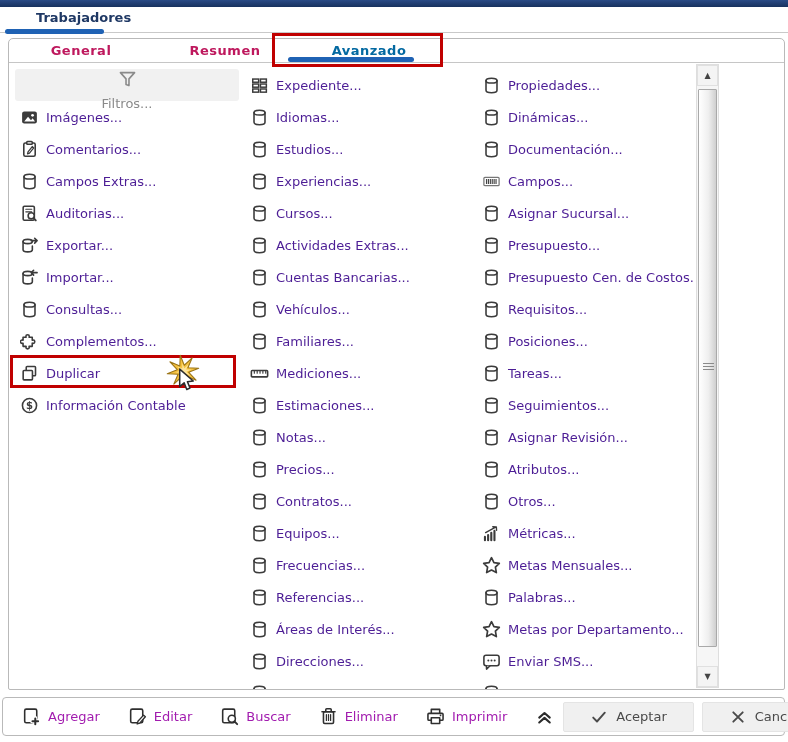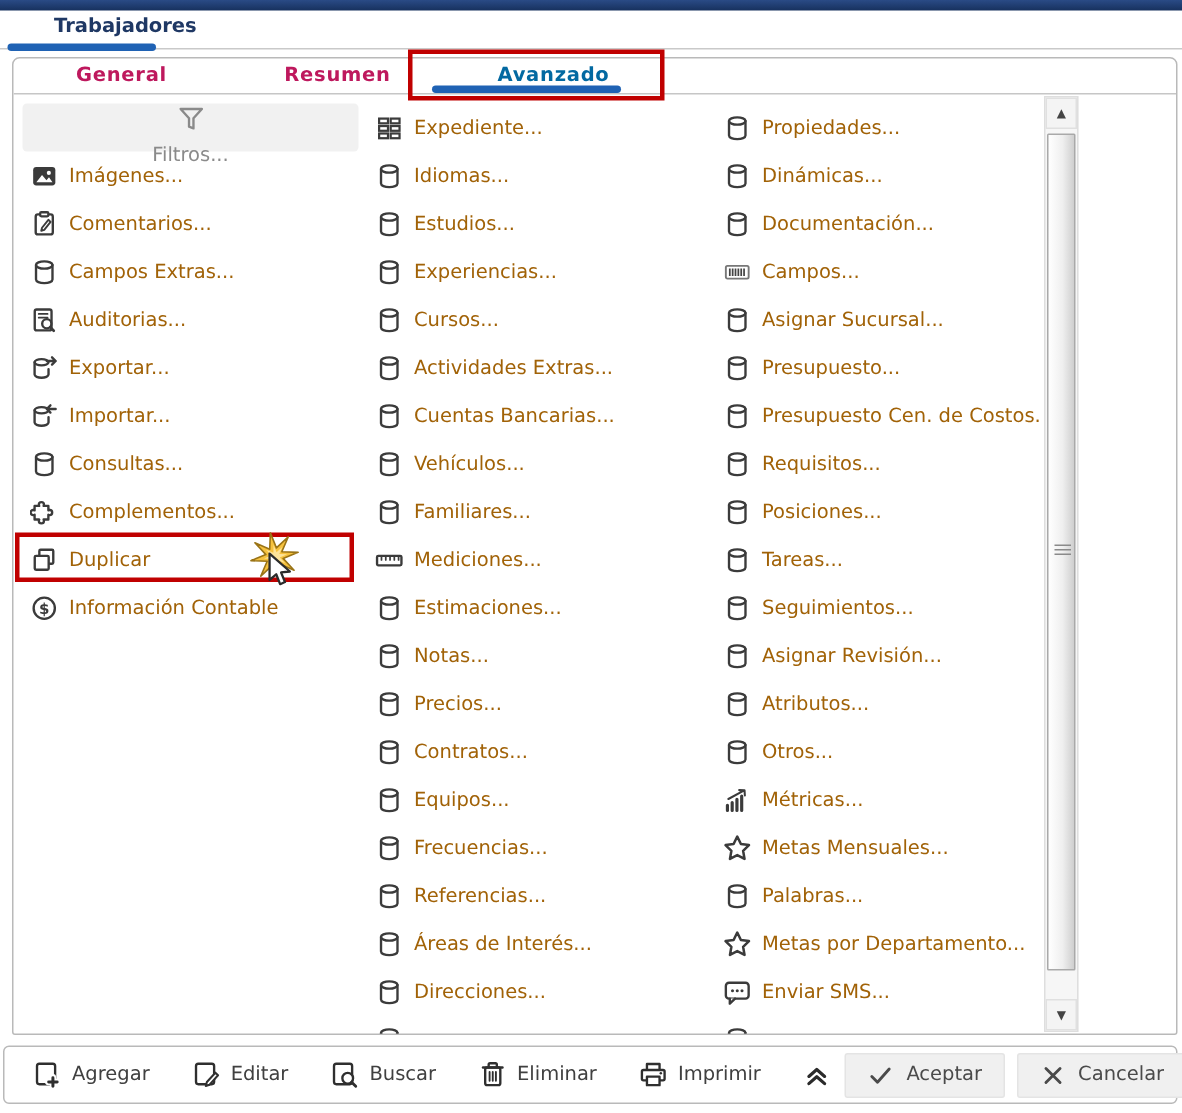--- a/index.html
+++ b/index.html
@@ -21,21 +21,21 @@
   .tabstrip { position:absolute; left:0; top:0; width:100%; height:24px; border-bottom:1px solid #c6c6c6; display:flex; }
   .tab { width:144px; height:24px; line-height:23px; text-align:center; font-size:13px; font-weight:bold; color:#be185d; cursor:pointer; letter-spacing:.5px;}
   .tab.active { color:#0369a1; }
   .active-tab-underline { position:absolute; left:279px; top:18px; width:126px; height:5px; background:#1f62b4; border-radius:3px; }
 
   
   .mcol { position:absolute; top:30px; }
   .col1 { left:6px;  width:224px; }
   .col2 { left:236px; width:228px; }
   .col3 { left:468px; width:222px; }
-  .menu-item { display:flex; align-items:center; height:32px; gap:7px; padding:0 4px; color:#a16207; font-size:13px; white-space:nowrap; cursor:pointer; }
+  .menu-item { display:flex; align-items:center; height:32px; gap:7px; padding:0 4px; color:#4c1d95; font-size:13px; white-space:nowrap; cursor:pointer; }
   .menu-item .ico { width:20px; height:20px; flex:none; display:flex; align-items:center; justify-content:center; }
   .menu-item.hover-gray { background:#f1f1f1; border-radius:3px; color:#8a8a8a;flex-direction:column; }
 
   
   .scrollbar { position:absolute; left:687px; top:25px; width:23px; height:624px;
                background:#f6f6f6; border:1px solid #dedede; }
   .sb-btn { position:absolute; left:0; width:21px; height:21px; background:#f4f4f4; border:1px solid #e0e0e0;
             display:flex; align-items:center; justify-content:center; font-size:8px; color:#444; cursor:pointer; }
   .sb-up { top:0; }
   .sb-down { bottom:0; }
@@ -48,25 +48,25 @@
   .ann-box { position:absolute; border:3px solid #c00000; background:transparent; }
   .ann-tab { left:272px; top:33px; width:171px; height:34px; }
   .ann-dup { left:10px; top:355px; width:226px; height:33px; }
   .burst { position:absolute; left:165px; top:354px; }
   .cursor { position:absolute; left:178px; top:368px; }
 
   
   .toolbar { position:absolute; left:2px; top:697px; width:783px; height:39px;
              border:1px solid #b9b9b9; border-radius:4px; background:#fff;
              display:flex; align-items:center; padding:0 52px 0 18px; }
-  .tool-action { display:flex; align-items:center; gap:6px; margin-right:27px; color:#404040; font-size:13px; cursor:pointer; white-space:nowrap; }
+  .tool-action { display:flex; align-items:center; gap:6px; margin-right:27px; color:#a21caf; font-size:13px; cursor:pointer; white-space:nowrap; }
   .tool-action .ico { width:21px; height:21px; display:flex; align-items:center; justify-content:center; }
   .tool-action.no-label { margin-right:0; }
   .tb-spacer { flex:1; }
-  .tb-btn { display:flex; align-items:center; gap:8px; height:30px; padding:0 14px; margin-left:8px;
+  .tb-btn { display:flex; align-items:center; gap:8px; height:30px; padding:0 26px; margin-left:8px;
             background:#f0f0f0; border:1px solid #e4e4e4; border-radius:2px; color:#4a4a4a; font-size:13px; cursor:pointer; white-space:nowrap; }
   .tb-btn .ico { width:18px; height:18px; display:flex; align-items:center; justify-content:center; }
 </style>
 </head>
 <body>
 
 <div id="stage">
 
   <div class="top-bar"></div>
 

